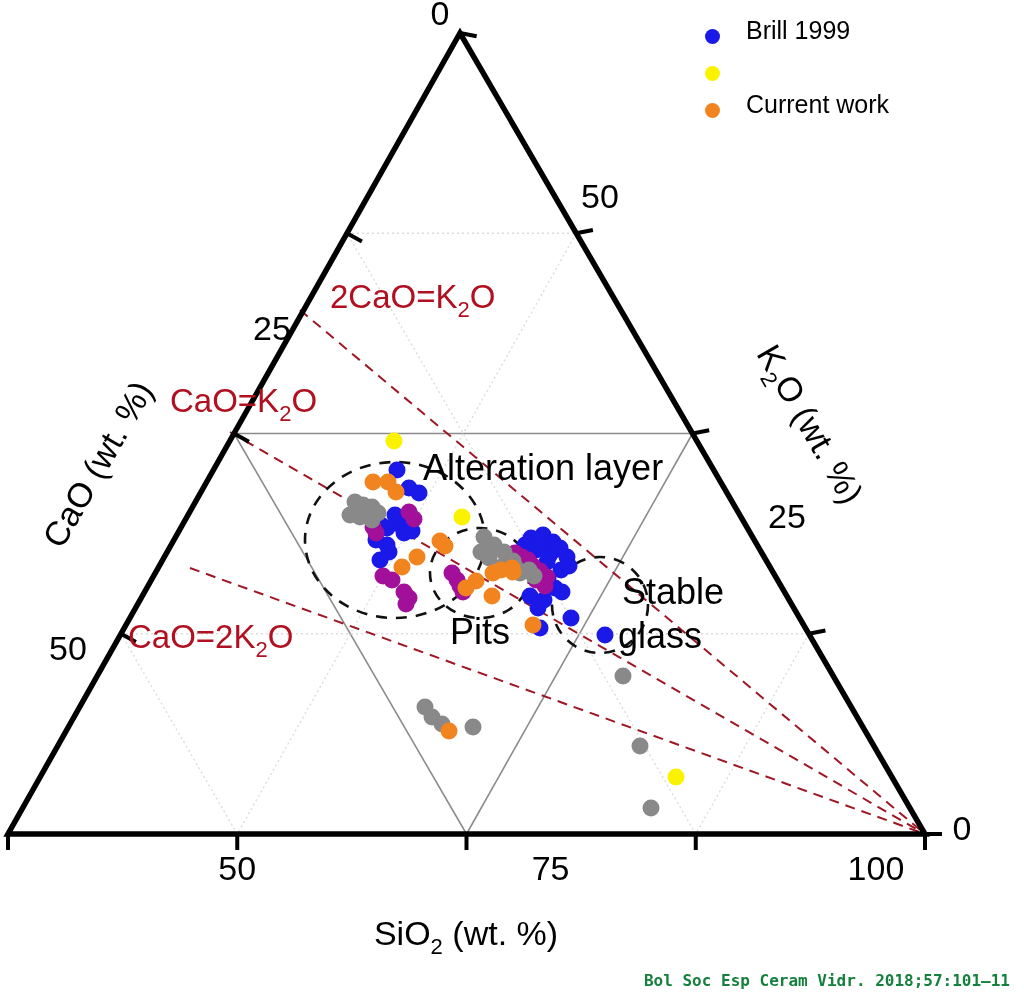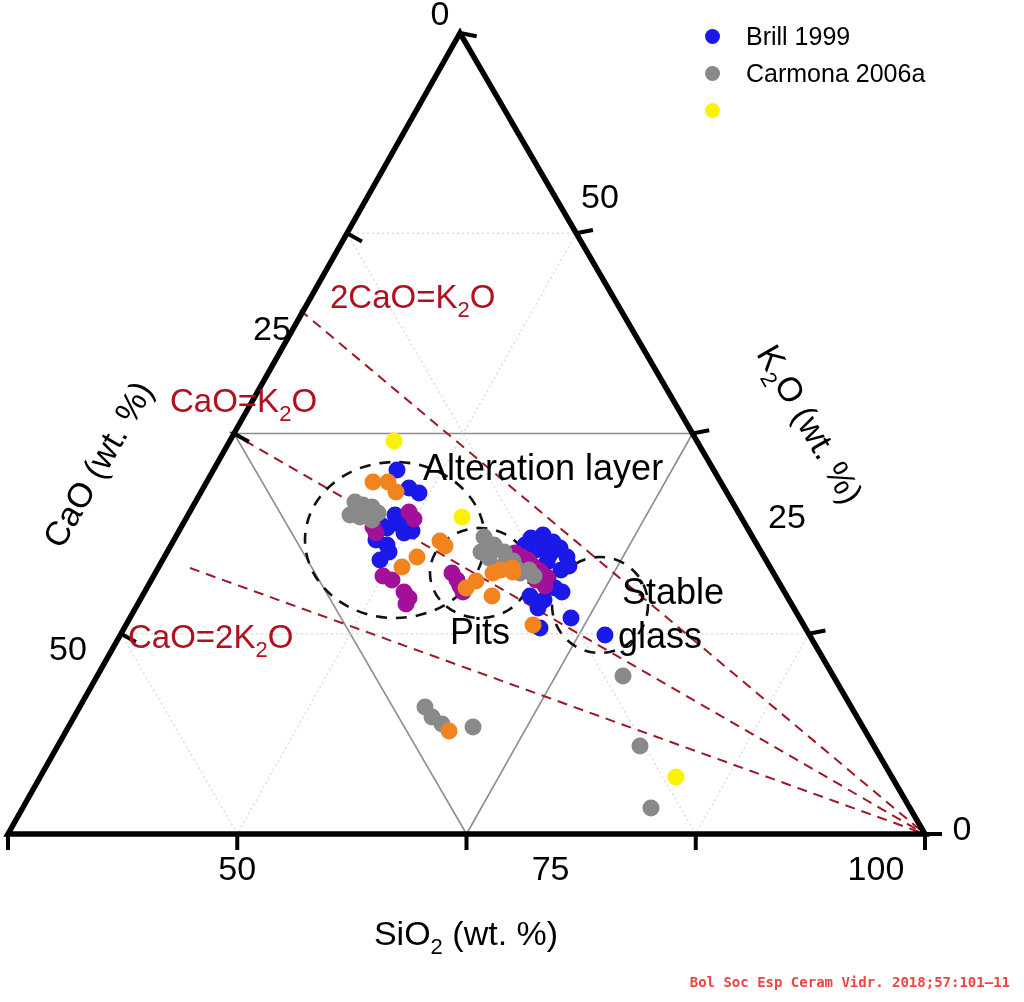--- a/index.html
+++ b/index.html
@@ -27,21 +27,20 @@
     height: 1002px;
   }
   .legend {
     position: absolute;
     left: 690px;
     top: 18px;
     width: 330px;
   }
   .legend-row {
     display: flex;
-    align-items: center;
     height: 37px;
   }
   .legend-swatch {
     width: 44px;
     display: flex;
     justify-content: center;
     align-items: center;
   }
   .legend-dot {
     width: 15px;
@@ -61,23 +60,23 @@
     white-space: nowrap;
     padding-left: 12px;
     line-height: 1;
   }
   .legend-row.dashed-row .legend-swatch { width: 44px; }
   .citation {
     position: absolute;
     right: 14px;
     bottom: 12px;
     font-family: "DejaVu Sans Mono", "Liberation Mono", monospace;
-    font-size: 14px;
+    font-size: 16px;
     font-weight: bold;
-    color: #ef4444;
+    color: #15803d;
     letter-spacing: 0px;
   }
   text { font-family: "Liberation Sans", sans-serif; }
 </style>
 </head>
 <body>
 
 <div id="root">
 
   <svg id="ternary" viewBox="0 0 1024 1002">
@@ -255,26 +254,26 @@
 
   <div class="legend">
     <div class="legend-row">
       <span class="legend-swatch">
           <span class="legend-dot" id="sw0" style="background: rgb(26, 25, 232);"></span>
         </span>
       <span class="legend-label">Brill 1999</span>
     </div>
     <div class="legend-row">
       <span class="legend-swatch">
-          <span class="legend-dot" id="sw2" style="background: rgb(137, 137, 137);"></span>
+          <span class="legend-dot" id="sw3" style="background: rgb(251, 242, 0);"></span>
         </span>
-      <span class="legend-label">Carmona 2006a</span>
     </div>
     <div class="legend-row">
       <span class="legend-swatch">
-          <span class="legend-dot" id="sw3" style="background: rgb(251, 242, 0);"></span>
+          <span class="legend-dot" id="sw4" style="background: rgb(242, 132, 32);"></span>
         </span>
+      <span class="legend-label">Current work</span>
     </div>
   </div>
 
   <div class="citation">Bol Soc Esp Ceram Vidr. 2018;57:101–11</div>
 
 </div>
 
 </body></html>

